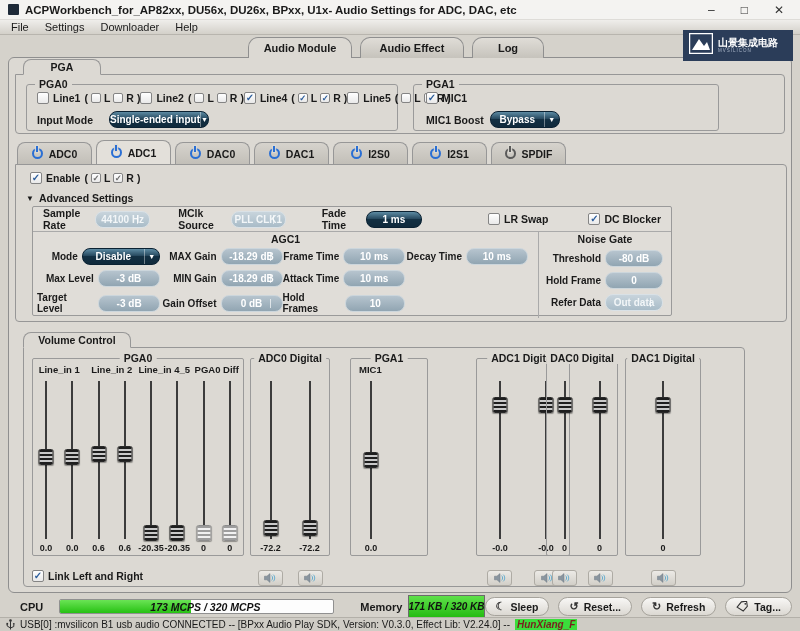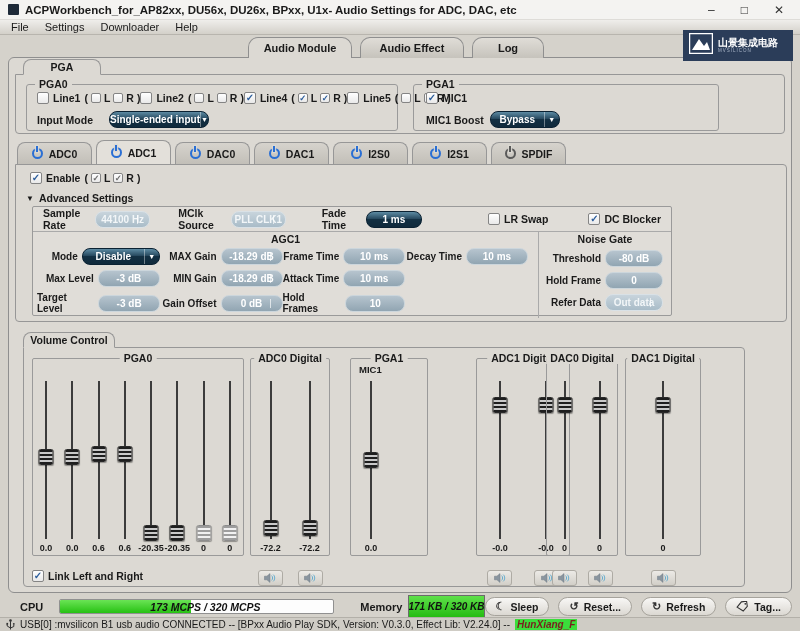--- a/index.html
+++ b/index.html
@@ -394,26 +394,32 @@
                 <div class="fld dis spin" style="width: 58px;">
                   <span>Out data</span>
                 </div>
               </div>
             </div>
         </div>
       </div>
     </div>
   </div>
 
-  <div class="sec-tab" style="left:14px; top:274px; width:92px;">Volume Control</div>
+  <div class="sec-tab" style="left:14px; top:274px; width:108px;">Volume Control</div>
   <div class="panelbox" style="left:14px; top:289px; width:722px; height:240px;">
     <div>
         <div class="vgroup" style="left: 8px; width: 212px;">
           <div class="vbox">
             <span class="vlegend">PGA0</span>
+            <div class="sublabels">
+              <span>Line_in 1</span>
+              <span>Line_in 2</span>
+              <span>Line_in 4_5</span>
+              <span>PGA0 Diff</span>
+            </div>
             <div class="sliders">
               <div class="slider">
                 <div class="track"></div>
                 <div class="handle" style="top: 48%;"></div>
               </div>
               <div class="slider">
                 <div class="track"></div>
                 <div class="handle" style="top: 48%;"></div>
               </div>
               <div class="slider">

